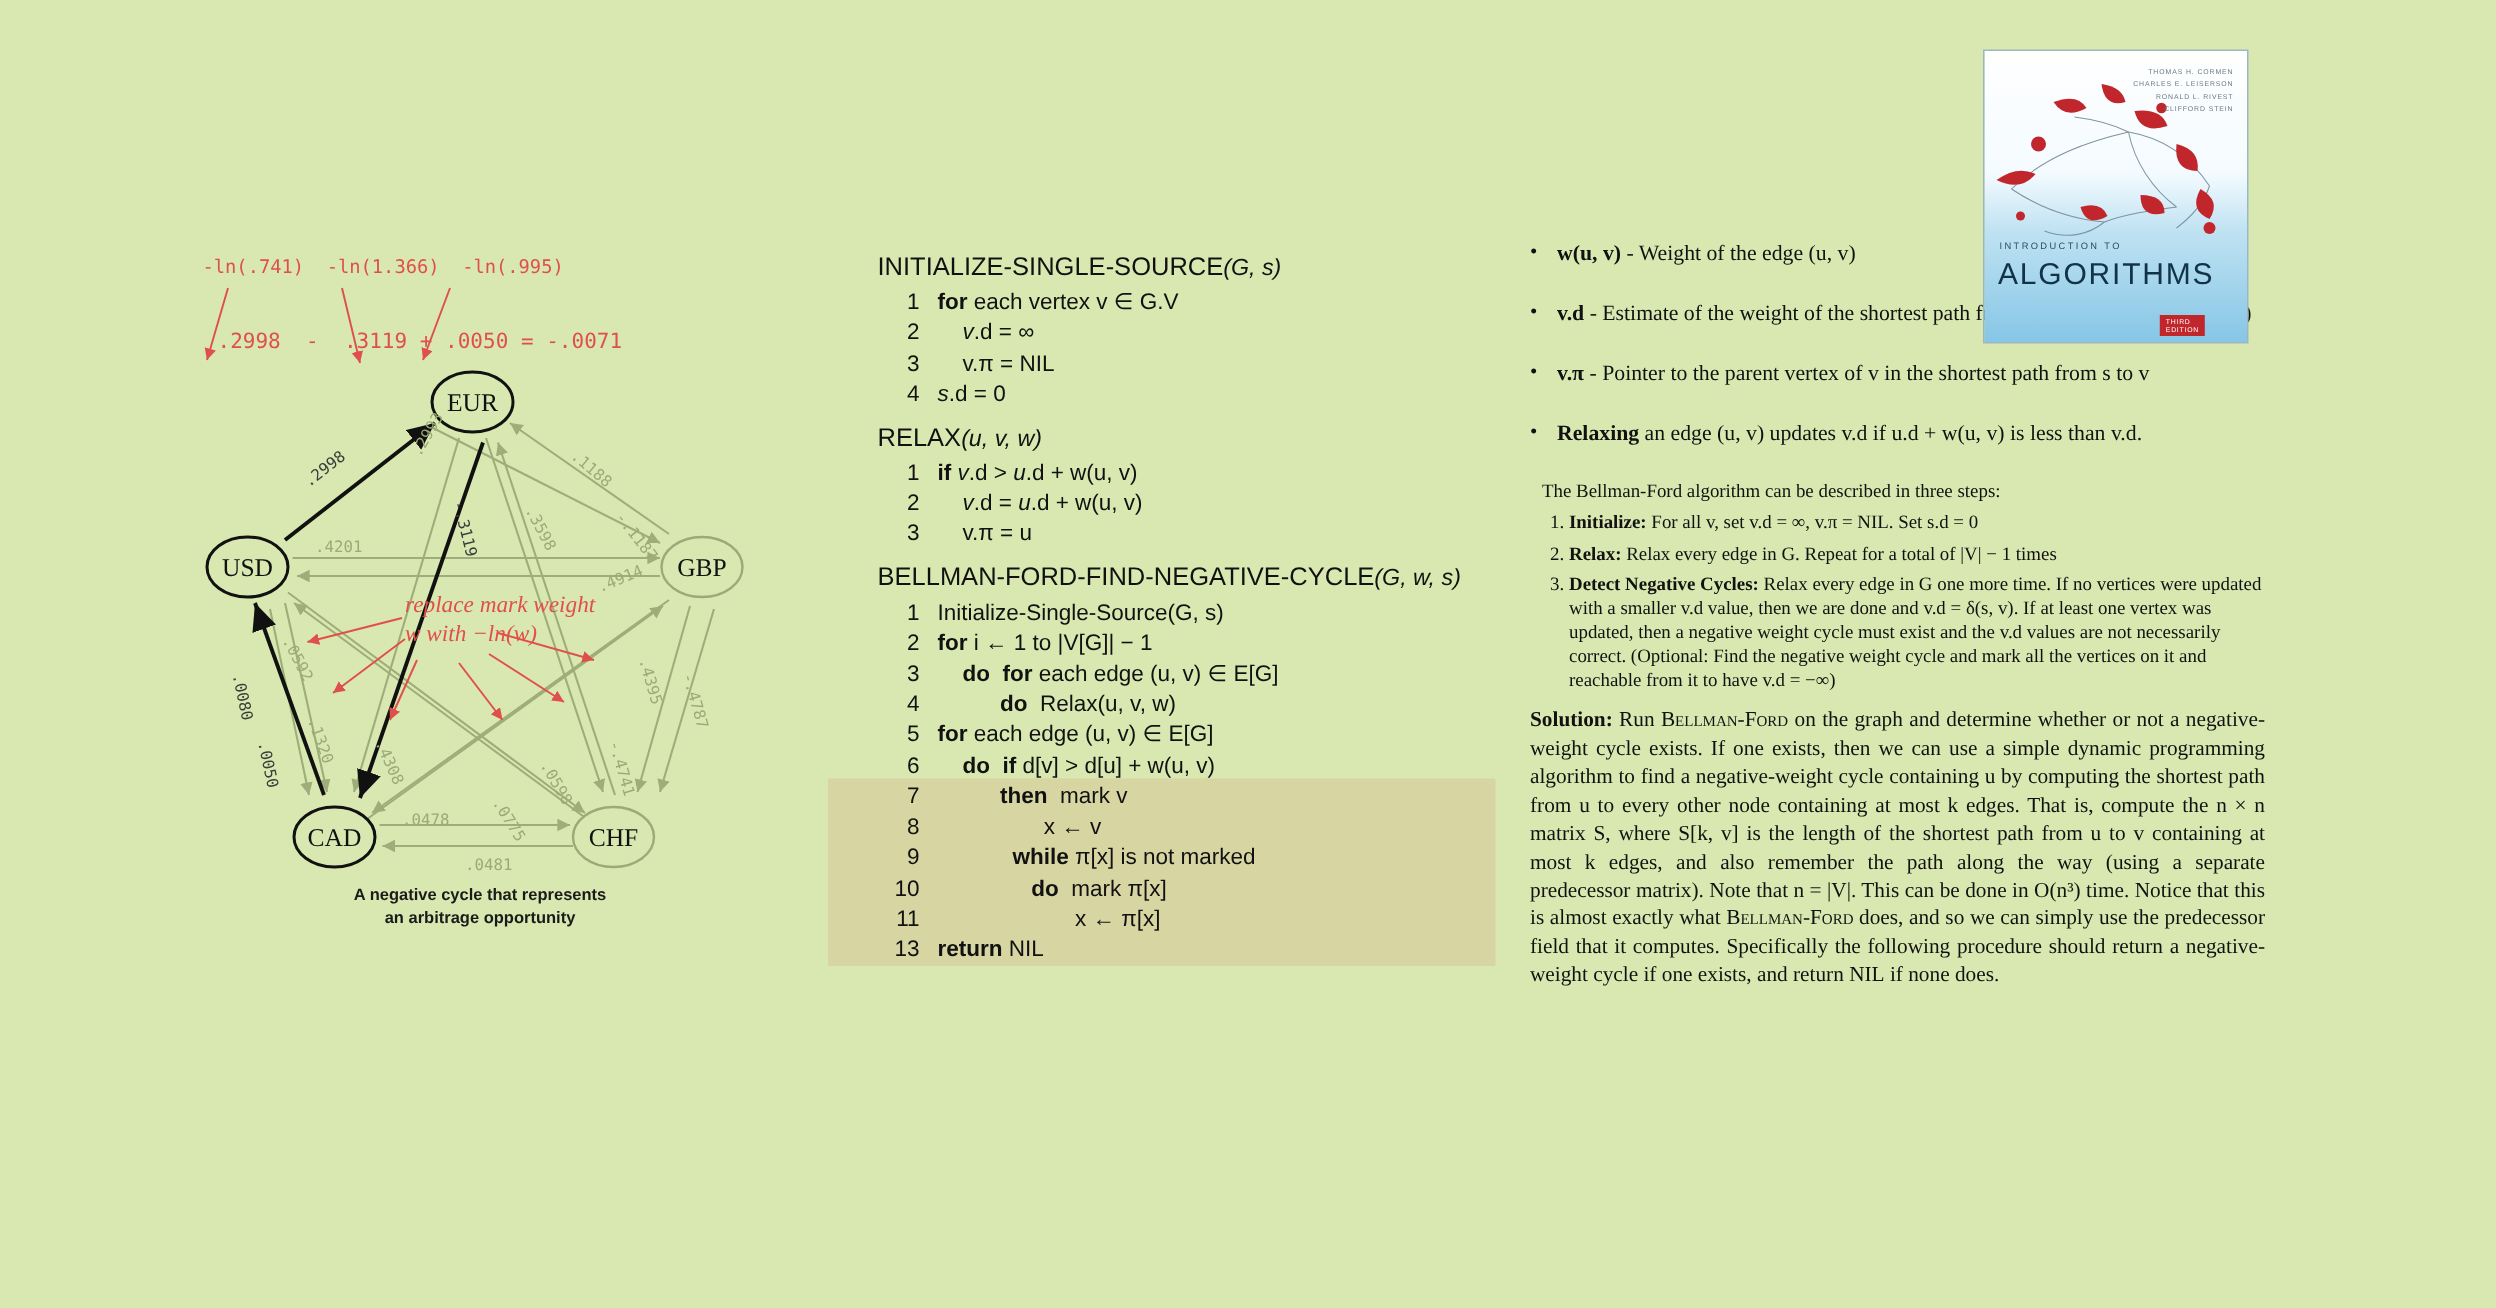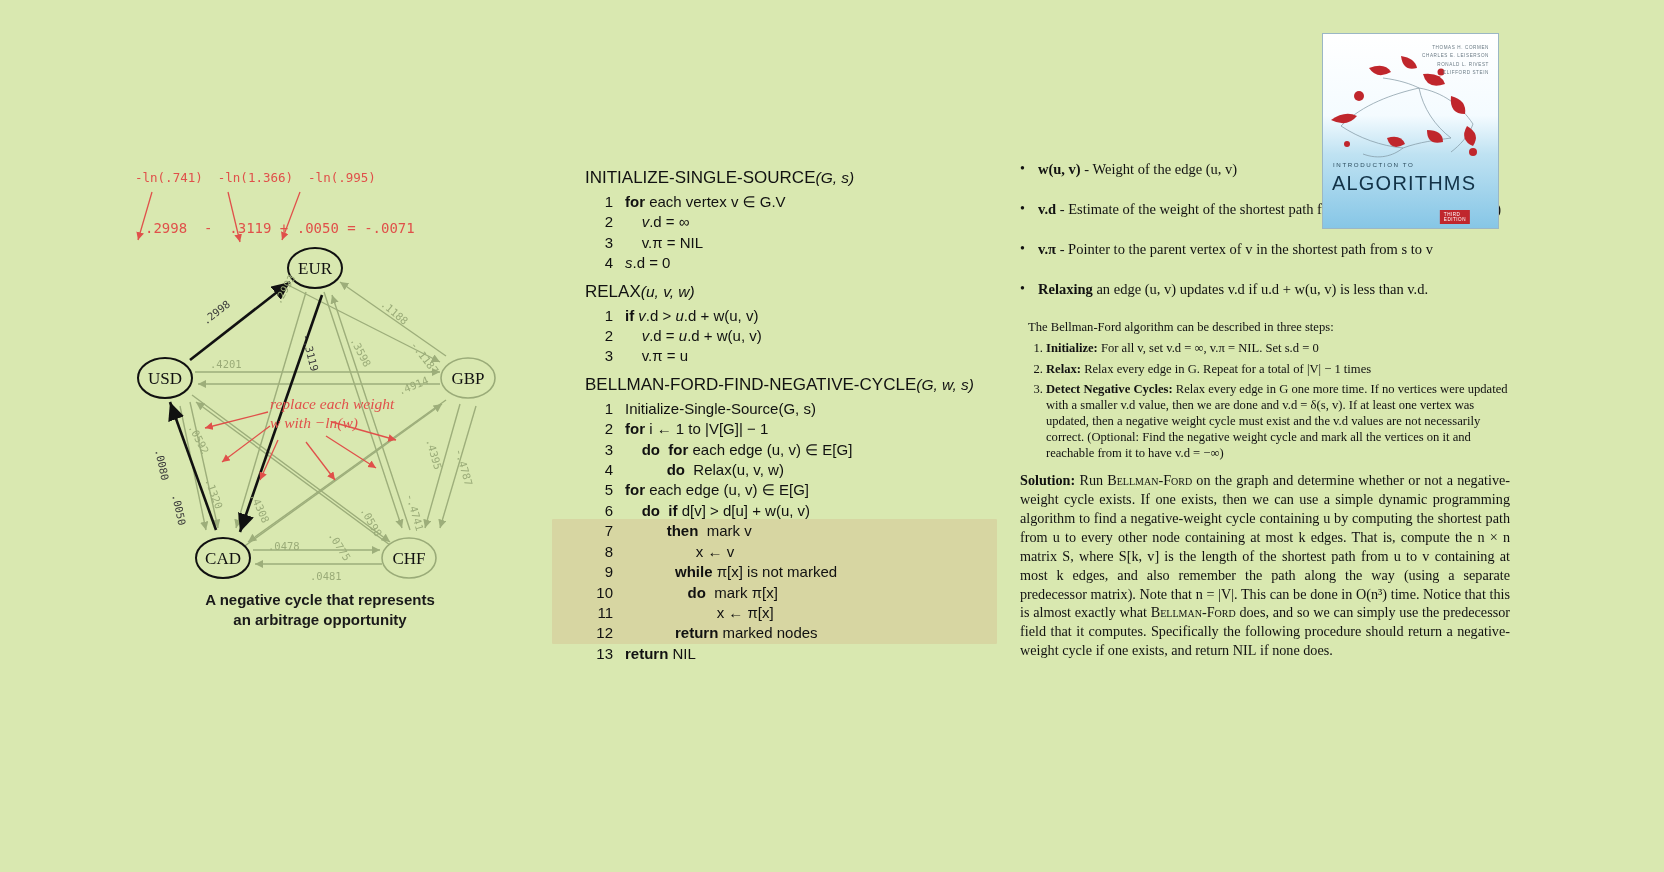--- a/index.html
+++ b/index.html
@@ -21,21 +21,21 @@
   .node-label{font-family:"Liberation Serif",serif;font-size:17px;fill:#111;}
   .edge-lbl{font-family:"DejaVu Sans Mono",monospace;font-size:10.5px;fill:#9aab78;}
   .edge-lbl.dark{fill:#3b3b3b;}
   .replace-text{
     position:absolute;left:160px;top:244px;width:130px;
     color:#e0504a;font-style:italic;font-size:15.5px;line-height:1.25;
     font-family:"Liberation Serif",serif;text-align:left;
   }
   #graph-caption{
     position:absolute;left:0;top:440px;width:420px;text-align:center;
-    font-family:"Liberation Sans",sans-serif;font-weight:bold;font-size:15px;color:#1a1a1a;
+    font-family:"Liberation Sans",sans-serif;font-weight:bold;font-size:11px;color:#1a1a1a;
     line-height:1.35;
   }
 
   
   #pseudocode{position:absolute;left:585px;top:168px;width:400px;
     font-family:Liberation Sans, sans-serif;color:#111;}
   .proc-title{font-size:15.5px;margin:0 0 4px 0;}
   .sc{font-variant:small-caps;}
   .code-line{display:flex;font-size:15px;line-height:20.4px;}
   .ln{width:28px;text-align:right;padding-right:12px;color:#111;flex:none;}
@@ -169,21 +169,21 @@
           <text class="edge-lbl" x="95" y="330" transform="rotate(70 95 330)">.1320</text>
           <text class="edge-lbl" x="140" y="345" transform="rotate(66 140 345)">.4308</text>
           <text class="edge-lbl" x="250" y="360" transform="rotate(60 250 360)">.0598</text>
           <text class="edge-lbl" x="296" y="345" transform="rotate(74 296 345)">-.4741</text>
           <text class="edge-lbl" x="218" y="385" transform="rotate(58 218 385)">.0775</text>
           <text class="edge-lbl" x="158" y="400" transform="rotate(0 158 400)">.0478</text>
           <text class="edge-lbl" x="200" y="430" transform="rotate(0 200 430)">.0481</text>
         </g>
     </svg>
 
-    <div class="replace-text">replace each weight w with −ln(w)</div>
+    <div class="replace-text">replace mark weight w with −ln(w)</div>
 
     <div id="graph-caption">
       <div>A negative cycle that represents</div>
       <div>an arbitrage opportunity</div>
     </div>
   </div>
 
   <div id="pseudocode">
       <div class="proc-title"><span class="sc" style="font-size:17px">INITIALIZE-SINGLE-SOURCE</span><span class="it">(G, s)</span></div>
       <div class="block rel">
@@ -260,24 +260,20 @@
           <span class="ln">9</span>
           <span class="ct">            <span class="kw">while</span> π[x] is not marked</span>
         </div>
         <div class="code-line" style="position: relative;">
           <span class="ln">10</span>
           <span class="ct">               <span class="kw">do</span>  mark π[x]</span>
         </div>
         <div class="code-line" style="position: relative;">
           <span class="ln">11</span>
           <span class="ct">                      x ← π[x]</span>
-        </div>
-        <div class="code-line" style="position: relative;">
-          <span class="ln">12</span>
-          <span class="ct">            <span class="kw">return</span> marked nodes</span>
         </div>
         <div class="code-line" style="position: relative;">
           <span class="ln">13</span>
           <span class="ct"><span class="kw">return</span> <span class="sc">NIL</span></span>
         </div>
       </div>
     </div>
 
   <div id="notes">
     <ul class="bullets" id="bullet-list">

